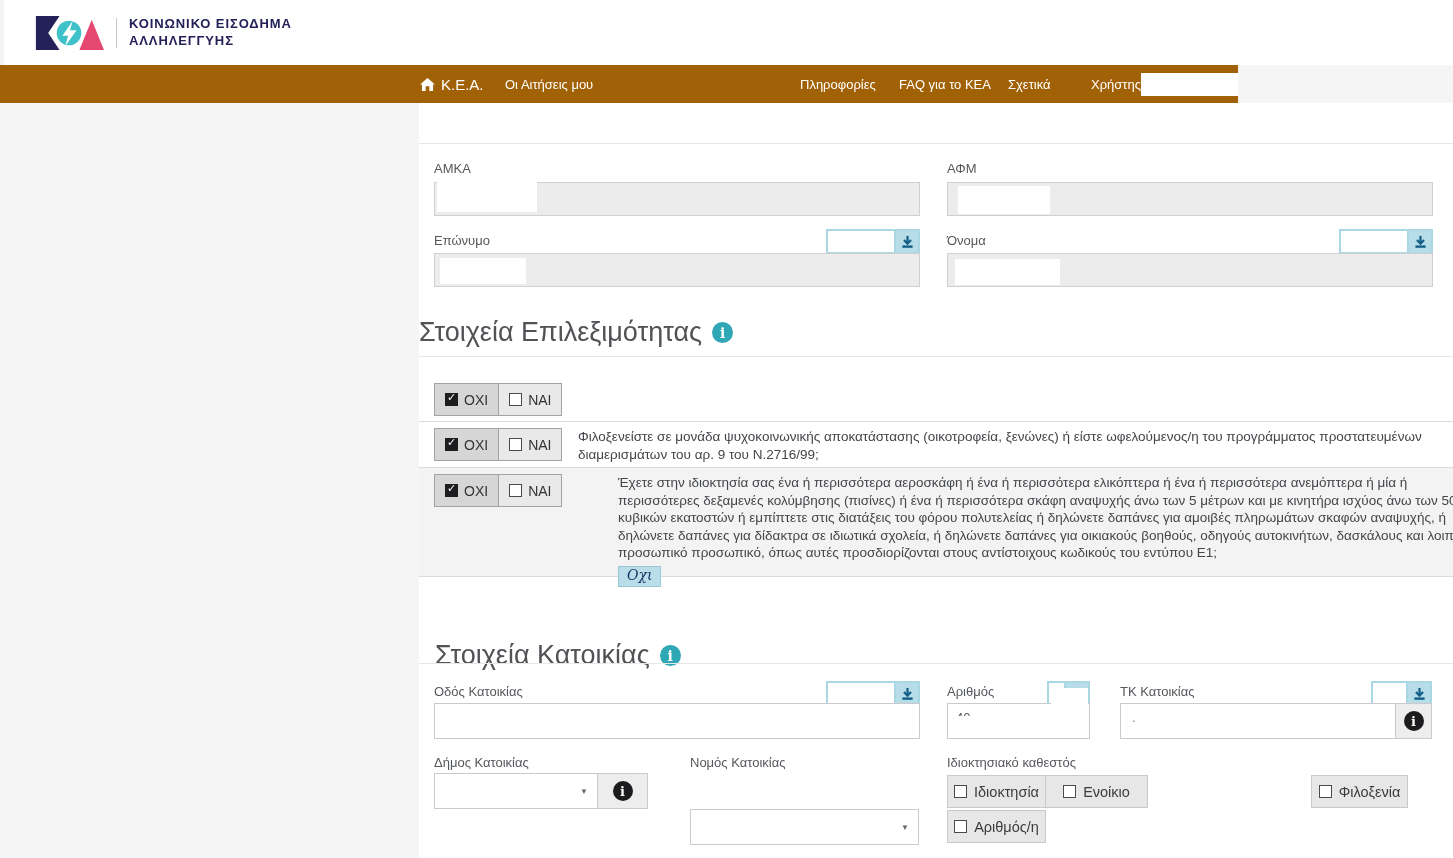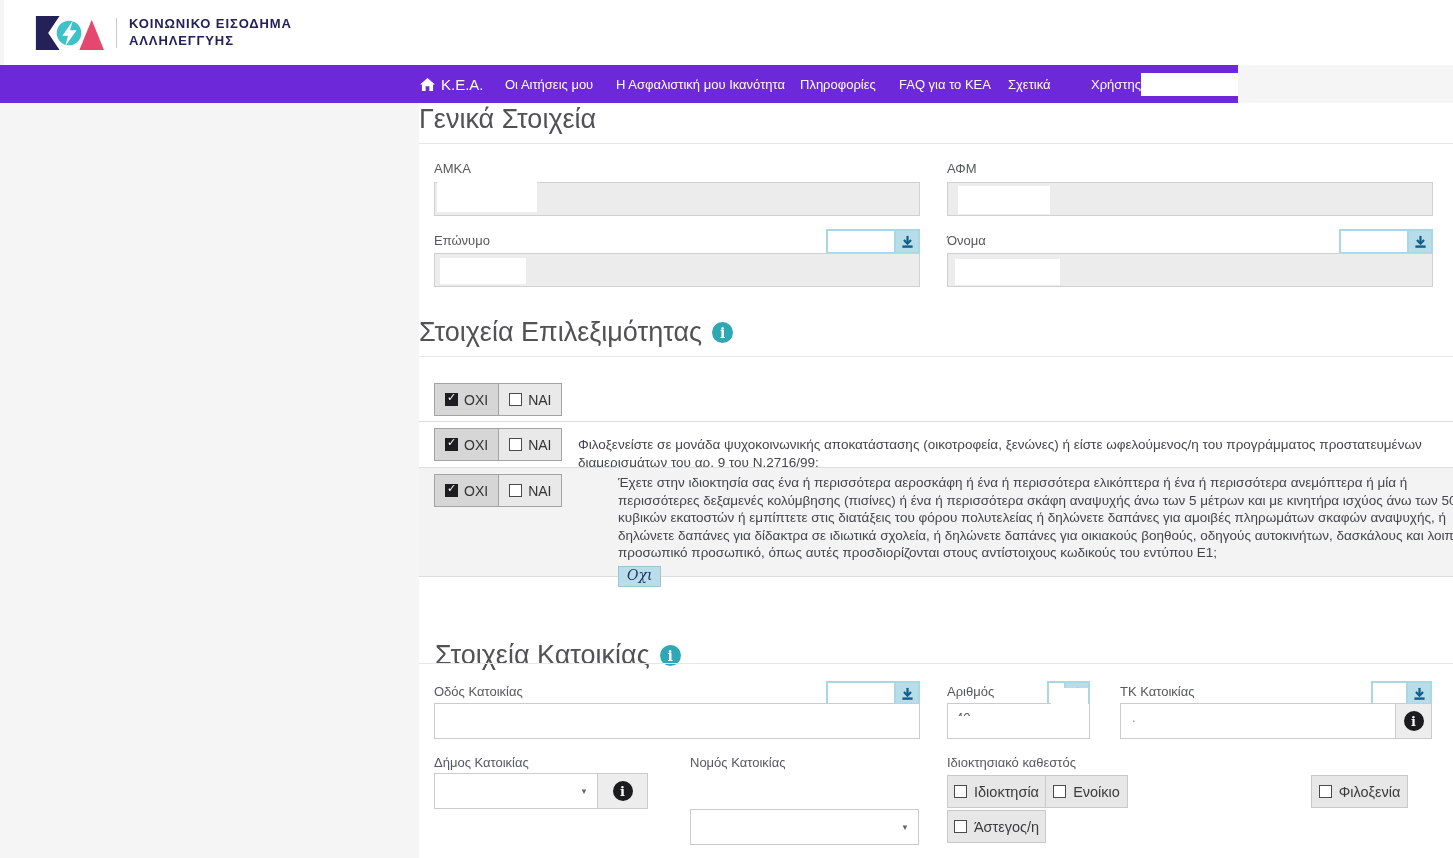--- a/index.html
+++ b/index.html
@@ -7,21 +7,21 @@
   .page{position:relative;width:1453px;height:858px;overflow:hidden;background:#f5f5f5;}
   .abs{position:absolute;box-sizing:border-box;}
 
   
   .header{left:4px;top:0;width:1453px;height:65px;background:#ffffff;}
   .logo{left:30px;top:10px;height:46px;display:flex;align-items:center;gap:12px;cursor:pointer;}
   .logo-divider{width:1px;height:30px;background:#c9c9c9;}
   .logo-text{color:#232158;font-size:13px;font-weight:600;letter-spacing:0.9px;line-height:1.3;}
 
   
-  .navbar{left:0;top:65px;width:1238px;height:38px;background:#6d28d9;overflow:hidden;}
+  .navbar{left:0;top:65px;width:1238px;height:38px;background:#a16207;overflow:hidden;}
   .nav-item{position:absolute;top:0;height:38px;display:flex;align-items:center;color:#fff;font-size:13px;cursor:pointer;white-space:nowrap;text-decoration:none;}
   .nav-home{font-size:15px;gap:6px;}
   .user-box{position:absolute;top:8px;height:23px;background:#ffffff;}
 
   
   .content-bg{left:419px;top:103px;width:1034px;height:755px;background:#ffffff;}
   .sec-title{color:#515156;font-size:27px;font-weight:300;display:flex;align-items:center;gap:10px;white-space:nowrap;}
   .hr{height:1px;background:#e7e7e7;}
   .lbl{color:#55585c;font-size:13px;white-space:nowrap;}
 
@@ -82,34 +82,30 @@
   </div>
 
   <nav class="abs navbar">
     <a class="nav-item nav-home" style="left:420px">
       <svg width="15" height="13" viewBox="0 0 16 14">
           <path d="M8 0 L0 7 h2 v7 h4 V9 h4 v5 h4 V7 h2 Z" fill="#ffffff"></path>
         </svg>
       <span>Κ.Ε.Α.</span>
     </a>
     <a class="nav-item" style="left:505px">Οι Αιτήσεις μου</a>
-    <a class="nav-item" style="left:616px">Η Ασφαλιστική μου Ικανότητα</a>
     <a class="nav-item" style="left:800px">Πληροφορίες</a>
     <a class="nav-item" style="left:899px">FAQ για το ΚΕΑ</a>
     <a class="nav-item" style="left:1008px">Σχετικά</a>
     <span class="nav-item" style="left:1091px;cursor:default">Χρήστης:</span>
     <span class="user-box" style="left:1141px;width:259px;"></span>
     <a class="nav-item" style="left:1427px">Έξοδος</a>
   </nav>
 
   <div class="abs content-bg"></div>
 
-  <h2 class="abs sec-title" style="left:419px;top:104px;margin:0;">
-    <span>Γενικά Στοιχεία</span>
-  </h2>
   <div class="abs hr" style="left:419px;top:143px;width:1034px;"></div>
 
   <div class="abs lbl" style="left:434px;top:161px;">ΑΜΚΑ</div>
   <div class="abs inp-gray" style="left:434px;top:182px;width:486px;height:34px;"></div>
   <div class="abs lbl" style="left:947px;top:161px;">ΑΦΜ</div>
   <div class="abs inp-gray" style="left:947px;top:182px;width:486px;height:34px;"></div>
   <div class="abs redact" style="left:437px;top:180px;width:100px;height:32px;"></div>
   <div class="abs redact" style="left:958px;top:186px;width:92px;height:28px;"></div>
 
   <div class="abs lbl" style="left:434px;top:233px;">Επώνυμο</div>
@@ -163,21 +159,21 @@
     <div class="btn-group" style="top:6px;">
       <button class="abtn no">
           <span class="cb checked"></span>
           <span>ΟΧΙ</span>
         </button>
       <button class="abtn yes">
           <span class="cb"></span>
           <span>ΝΑΙ</span>
         </button>
     </div>
-    <div class="q-text" style="top:6px;margin-top:8px;">Φιλοξενείστε σε μονάδα ψυχοκοινωνικής αποκατάστασης (οικοτροφεία, ξενώνες) ή είστε ωφελούμενος/η του προγράμματος προστατευμένων διαμερισμάτων του αρ. 9 του Ν.2716/99;</div>
+    <div class="q-text" style="top:6px;">Φιλοξενείστε σε μονάδα ψυχοκοινωνικής αποκατάστασης (οικοτροφεία, ξενώνες) ή είστε ωφελούμενος/η του προγράμματος προστατευμένων διαμερισμάτων του αρ. 9 του Ν.2716/99;</div>
   </div>
 
   <div class="abs q-row q-sep q-gray" style="top:467px;height:110px;">
     <div class="btn-group" style="top:6px;">
       <button class="abtn no">
           <span class="cb checked"></span>
           <span>ΟΧΙ</span>
         </button>
       <button class="abtn yes">
           <span class="cb"></span>
@@ -256,26 +252,26 @@
   <div class="abs lbl" style="left:690px;top:755px;">Νομός Κατοικίας</div>
   <div class="abs sel" style="left:690px;top:773px;width:229px;height:36px;">
     <span class="caret">▼</span>
   </div>
 
   <div class="abs lbl" style="left:947px;top:755px;">Ιδιοκτησιακό καθεστός</div>
   <div class="own-btn abs" style="left:947px;top:775px;width:99px;">
     <span class="cb"></span>
       <span>Ιδιοκτησία</span>
   </div>
-  <div class="own-btn abs" style="left:1045px;top:775px;width:83px;">
+  <div class="own-btn abs" style="left:1045px;top:775px;width:103px;">
     <span class="cb"></span>
       <span>Ενοίκιο</span>
   </div>
   <div class="own-btn abs" style="left:1311px;top:775px;width:97px;">
     <span class="cb"></span>
       <span>Φιλοξενία</span>
   </div>
   <div class="own-btn abs" style="left:947px;top:810px;width:99px;">
     <span class="cb"></span>
-      <span>Άστεγος/η</span>
+      <span>Αριθμός/η</span>
   </div>
 
 </div>
 
 </body></html>

